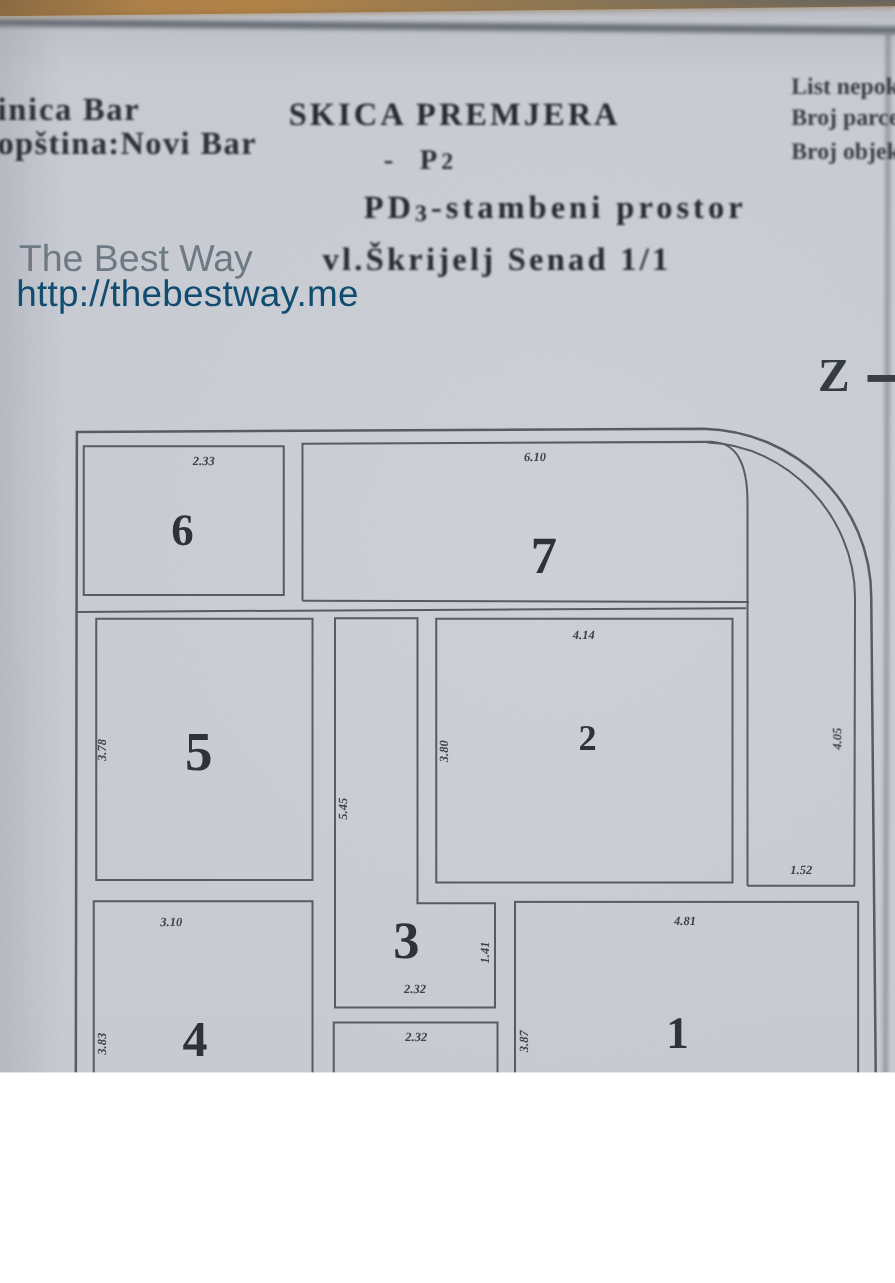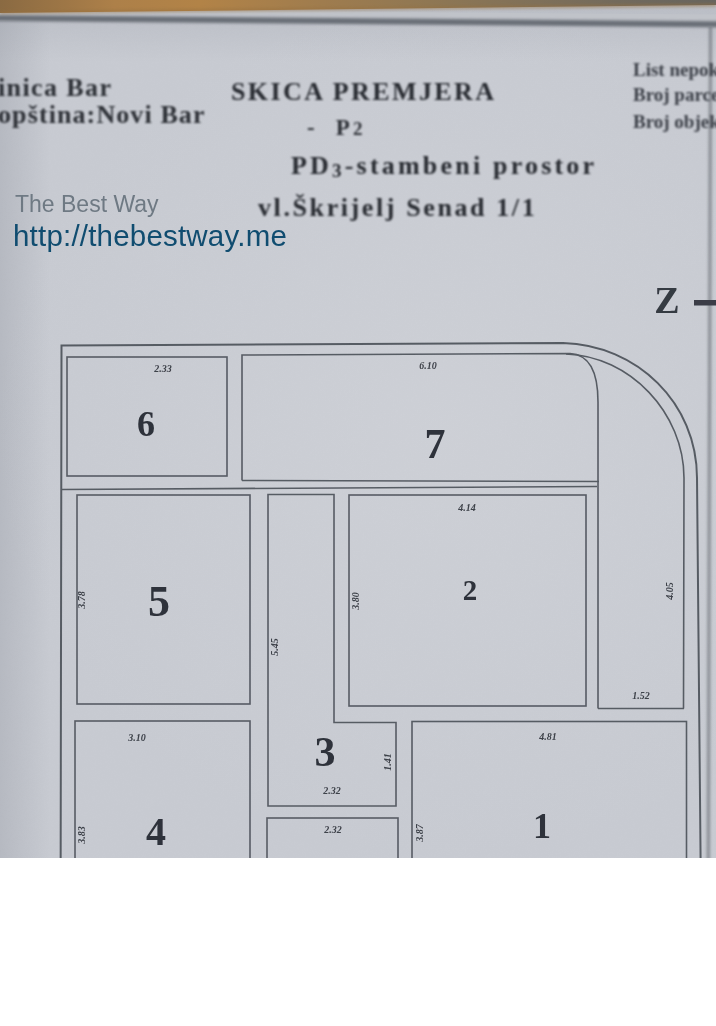--- a/index.html
+++ b/index.html
@@ -57,21 +57,21 @@
   <div class="abs" style="left:633px;top:59px;font-weight:bold;font-size:19px;color:#383c44;
     filter:blur(0.9px);white-space:nowrap;">List nepokretnosti</div>
 
   <div class="abs" style="left:633px;top:84px;font-weight:bold;font-size:19px;color:#383c44;
     filter:blur(0.9px);white-space:nowrap;">Broj parcele</div>
 
   <div class="abs" style="left:633px;top:111px;font-weight:bold;font-size:19px;color:#383c44;
     filter:blur(0.9px);white-space:nowrap;">Broj objekta</div>
 
   <div class="abs" style="left:15px;top:191px;font-family:'Liberation Sans',sans-serif;
-    font-size:23px;color:#6d7882;filter:blur(0.4px);">The Best Way</div>
+    font-size:30px;color:#6d7882;filter:blur(0.4px);">The Best Way</div>
 
   <div class="abs" style="left:13px;top:219px;font-family:'Liberation Sans',sans-serif;
     font-size:29.5px;color:#0c4a6e;filter:blur(0.4px);letter-spacing:0.2px;">http://thebestway.me</div>
 
   <svg class="abs" style="left:0;top:0;opacity:0.05;" width="716" height="1026" viewBox="0 0 716 1026">
     <filter id="nz">
         <feTurbulence type="fractalNoise" baseFrequency="0.9" numOctaves="2" stitchTiles="stitch"></feTurbulence>
     <feColorMatrix type="matrix" values="0 0 0 0 0.45 0 0 0 0 0.46 0 0 0 0 0.5 0 0 0 1 0"></feColorMatrix>
       </filter>
     <rect width="716" height="1026" filter="url(#nz)"></rect>

